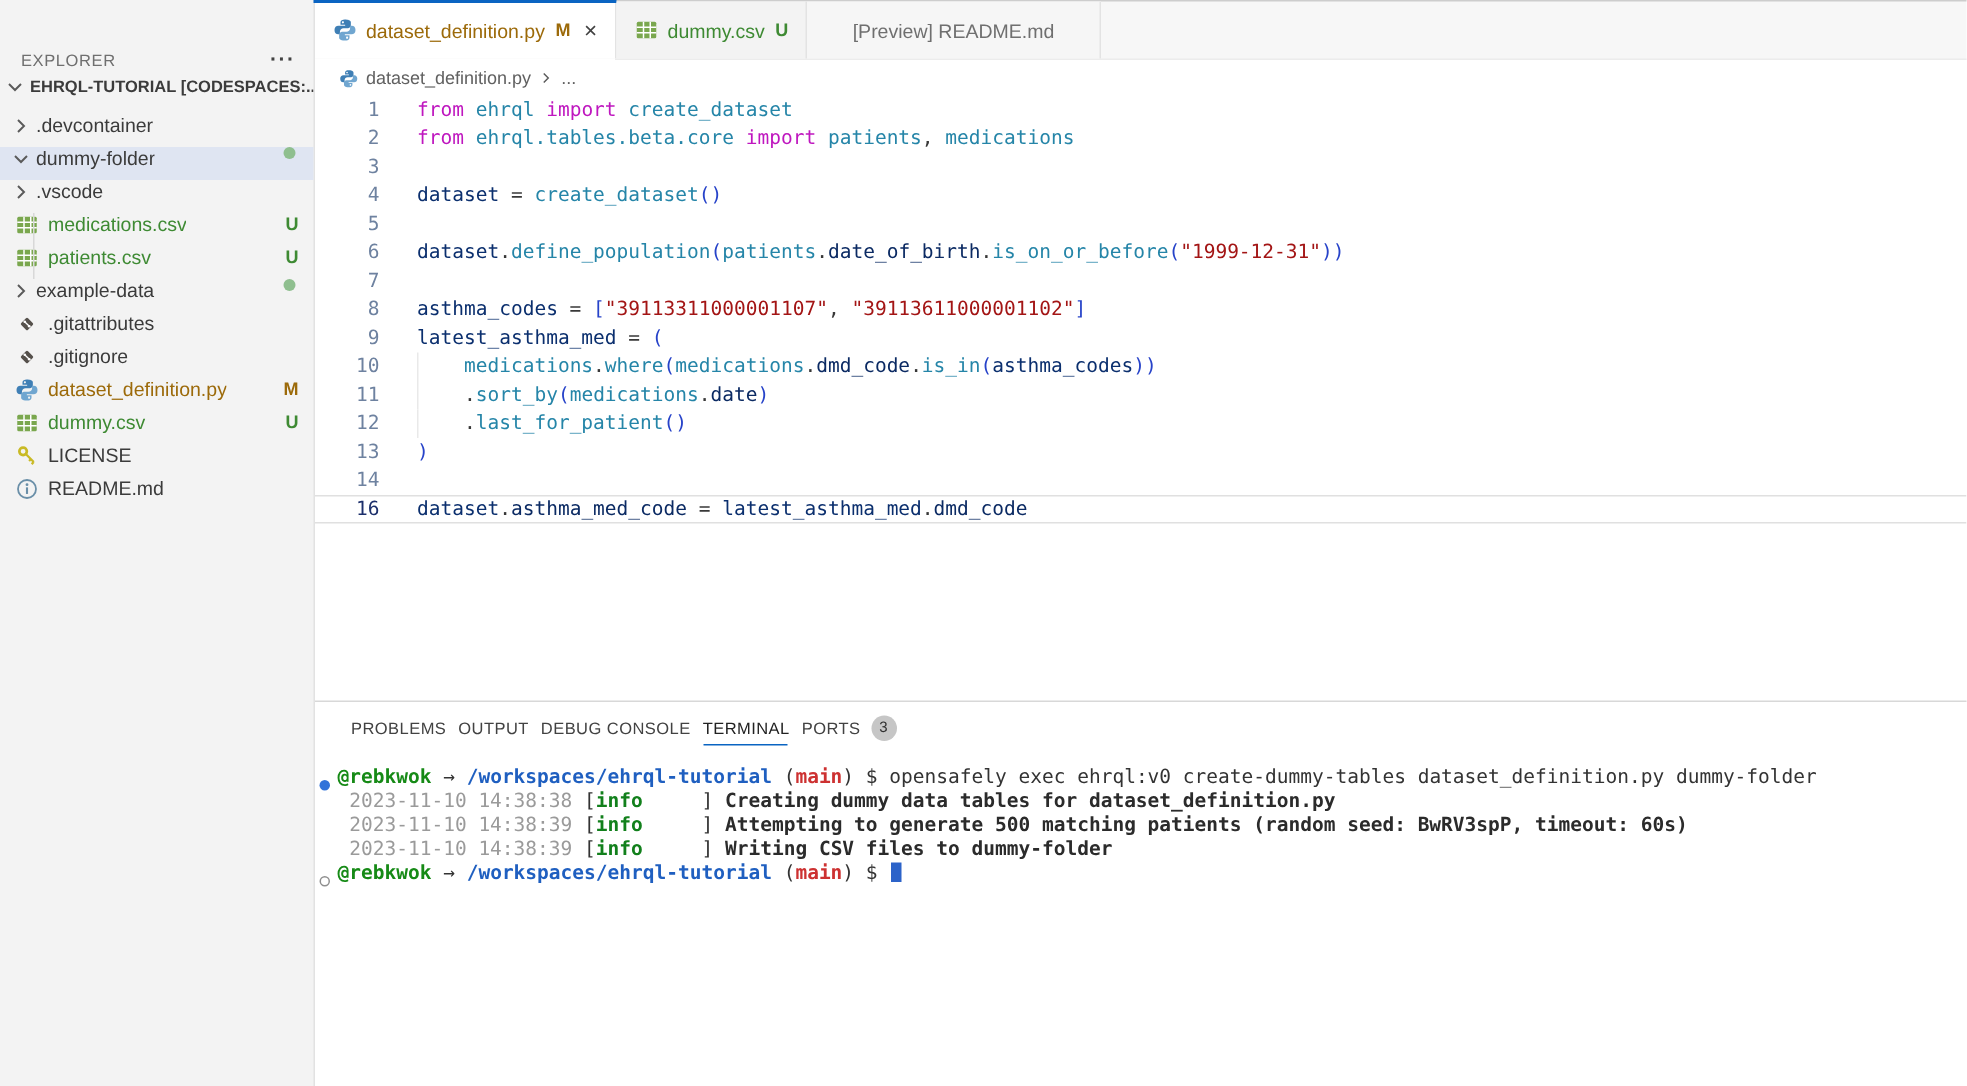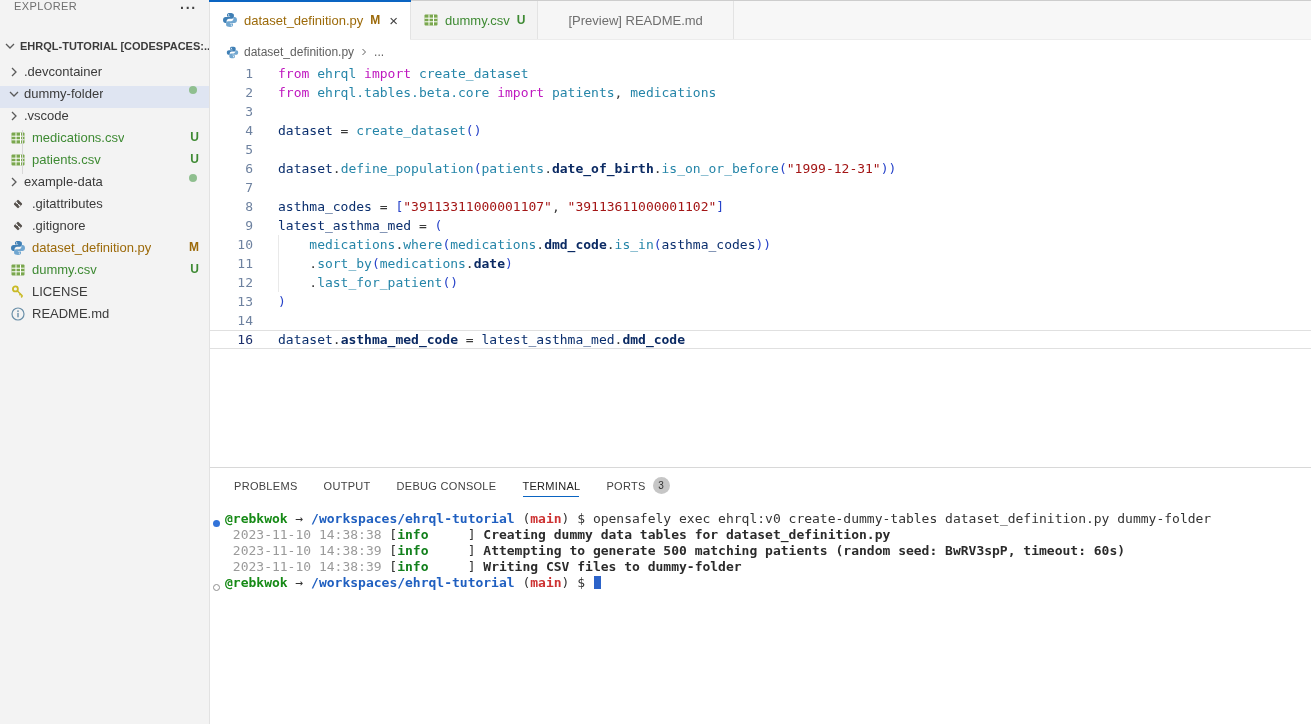--- a/index.html
+++ b/index.html
@@ -2,21 +2,21 @@
 <html style="--accent: #0a64c2; --kw: #bf17bf; --fn: #2585a8; --va: #0b2f6e; --at: #0b2a63; --st: #a31515; --br: #2743c9; --pl: #383838; --modified: #9c6a0a; --untracked: #3e8a33; --dot: #8fbf8f; --user: #168a16; --path: #1f5fc0; --branch: #cd3131; --time: #9a9a9a; --info: #12801c; --msg: #2b2b2b; --bullet: #3273d9; --cursor: #2c63c9; --lnum: #6e82a0; --lnumActive: #1c2f6b;"><head>
 <meta charset="utf-8">
 <style>
   html,body{margin:0;padding:0}
   body{width:1311px;height:724px;overflow:hidden;position:relative;background:#fff;
        font-family:"Liberation Sans",sans-serif;color:#3b3b3b;-webkit-font-smoothing:antialiased}
 
   
   .sidebar{position:absolute;left:0;top:0;width:210px;height:724px;background:#f3f3f3;
            border-right:1px solid #e2e2e2;box-sizing:border-box}
-  .sb-header{height:35px;display:flex;align-items:flex-start;padding:0 12px 0 14px;font-size:11px;color:#6f6f6f}
+  .sb-header{height:35px;display:flex;align-items:flex-end;padding:12px 12px 0 14px;font-size:11px;color:#6f6f6f}
   .sb-title{letter-spacing:.4px}
   .sb-more{margin-left:auto;color:#424242;font-size:14px;font-weight:bold;letter-spacing:1px;cursor:pointer}
   .sb-section{display:flex;align-items:center;height:22px;font-size:11px;font-weight:bold;color:#3b3b3b;
               padding-left:2px;white-space:nowrap;overflow:hidden;cursor:pointer}
   .sb-sec-label{overflow:hidden;text-overflow:clip;white-space:nowrap}
   .tree{padding-top:7px}
   .row{height:22px;display:flex;align-items:flex-start;font-size:13px;position:relative;cursor:pointer;
        padding-left:10px;box-sizing:border-box}
   .row.folder{padding-left:6px}
   .row.lvl1{}
@@ -60,26 +60,26 @@
   .editor{flex:1;overflow:hidden;background:#fff;cursor:text}
   .eline{display:flex;height:19px;line-height:19px;position:relative;
          font-family:"DejaVu Sans Mono",monospace;font-size:13px}
   .lnum{width:68px;flex:none;text-align:right;padding-right:25px;box-sizing:border-box;color:var(--lnum)}
   .eline.current .lnum{color:var(--lnumActive)}
   .eline.current::before{content:"";position:absolute;left:0;right:0;top:0;height:1px;background:#e0e0e0}
   .eline.current::after{content:"";position:absolute;left:0;right:0;bottom:0;height:1px;background:#e0e0e0}
   .iguide{position:absolute;left:68px;top:0;bottom:0;width:1px;background:#e9e9e9}
   .ecode{white-space:pre}
   .tk-kw{color:var(--kw)} .tk-fn{color:var(--fn)} .tk-va{color:var(--va)}
-  .tk-at{color:var(--at);font-weight:bold} .tk-st{color:var(--st)}
+  .tk-at{color:var(--at);font-weight:normal} .tk-st{color:var(--st)}
   .tk-br{color:var(--br)} .tk-pl{color:var(--pl)}
 
   
   .panel{height:257px;border-top:1px solid #d8d8d8;background:#fff;box-sizing:border-box;flex:none}
-  .ptabs{height:35px;display:flex;align-items:flex-start;padding-left:24px;gap:26px;font-size:11px;color:#424242}
+  .ptabs{height:35px;display:flex;align-items:flex-start;padding-left:24px;gap:8px;font-size:11px;color:#424242}
   .ptab{height:100%;display:flex;align-items:center;position:relative;letter-spacing:.3px;cursor:pointer;white-space:nowrap}
   .ptab.active{color:#222}
   .ptab.active::after{content:"";position:absolute;left:1px;right:1px;bottom:6px;height:1px;background:var(--accent)}
   .pbadge{margin-left:7px;width:17px;height:17px;border-radius:9px;background:#c6c6c6;color:#2f2f2f;
           font-size:10px;display:flex;align-items:center;justify-content:center}
 
   .terminal{padding:8px 0 0 3px;font-family:"DejaVu Sans Mono",monospace;font-size:13px;cursor:text}
   .trow{display:flex;height:16px;line-height:16px;align-items:flex-end}
   .tgut{width:12px;flex:none;display:flex;align-items:center}
   .cfill{width:7px;height:7px;border-radius:4px;background:var(--bullet)}

